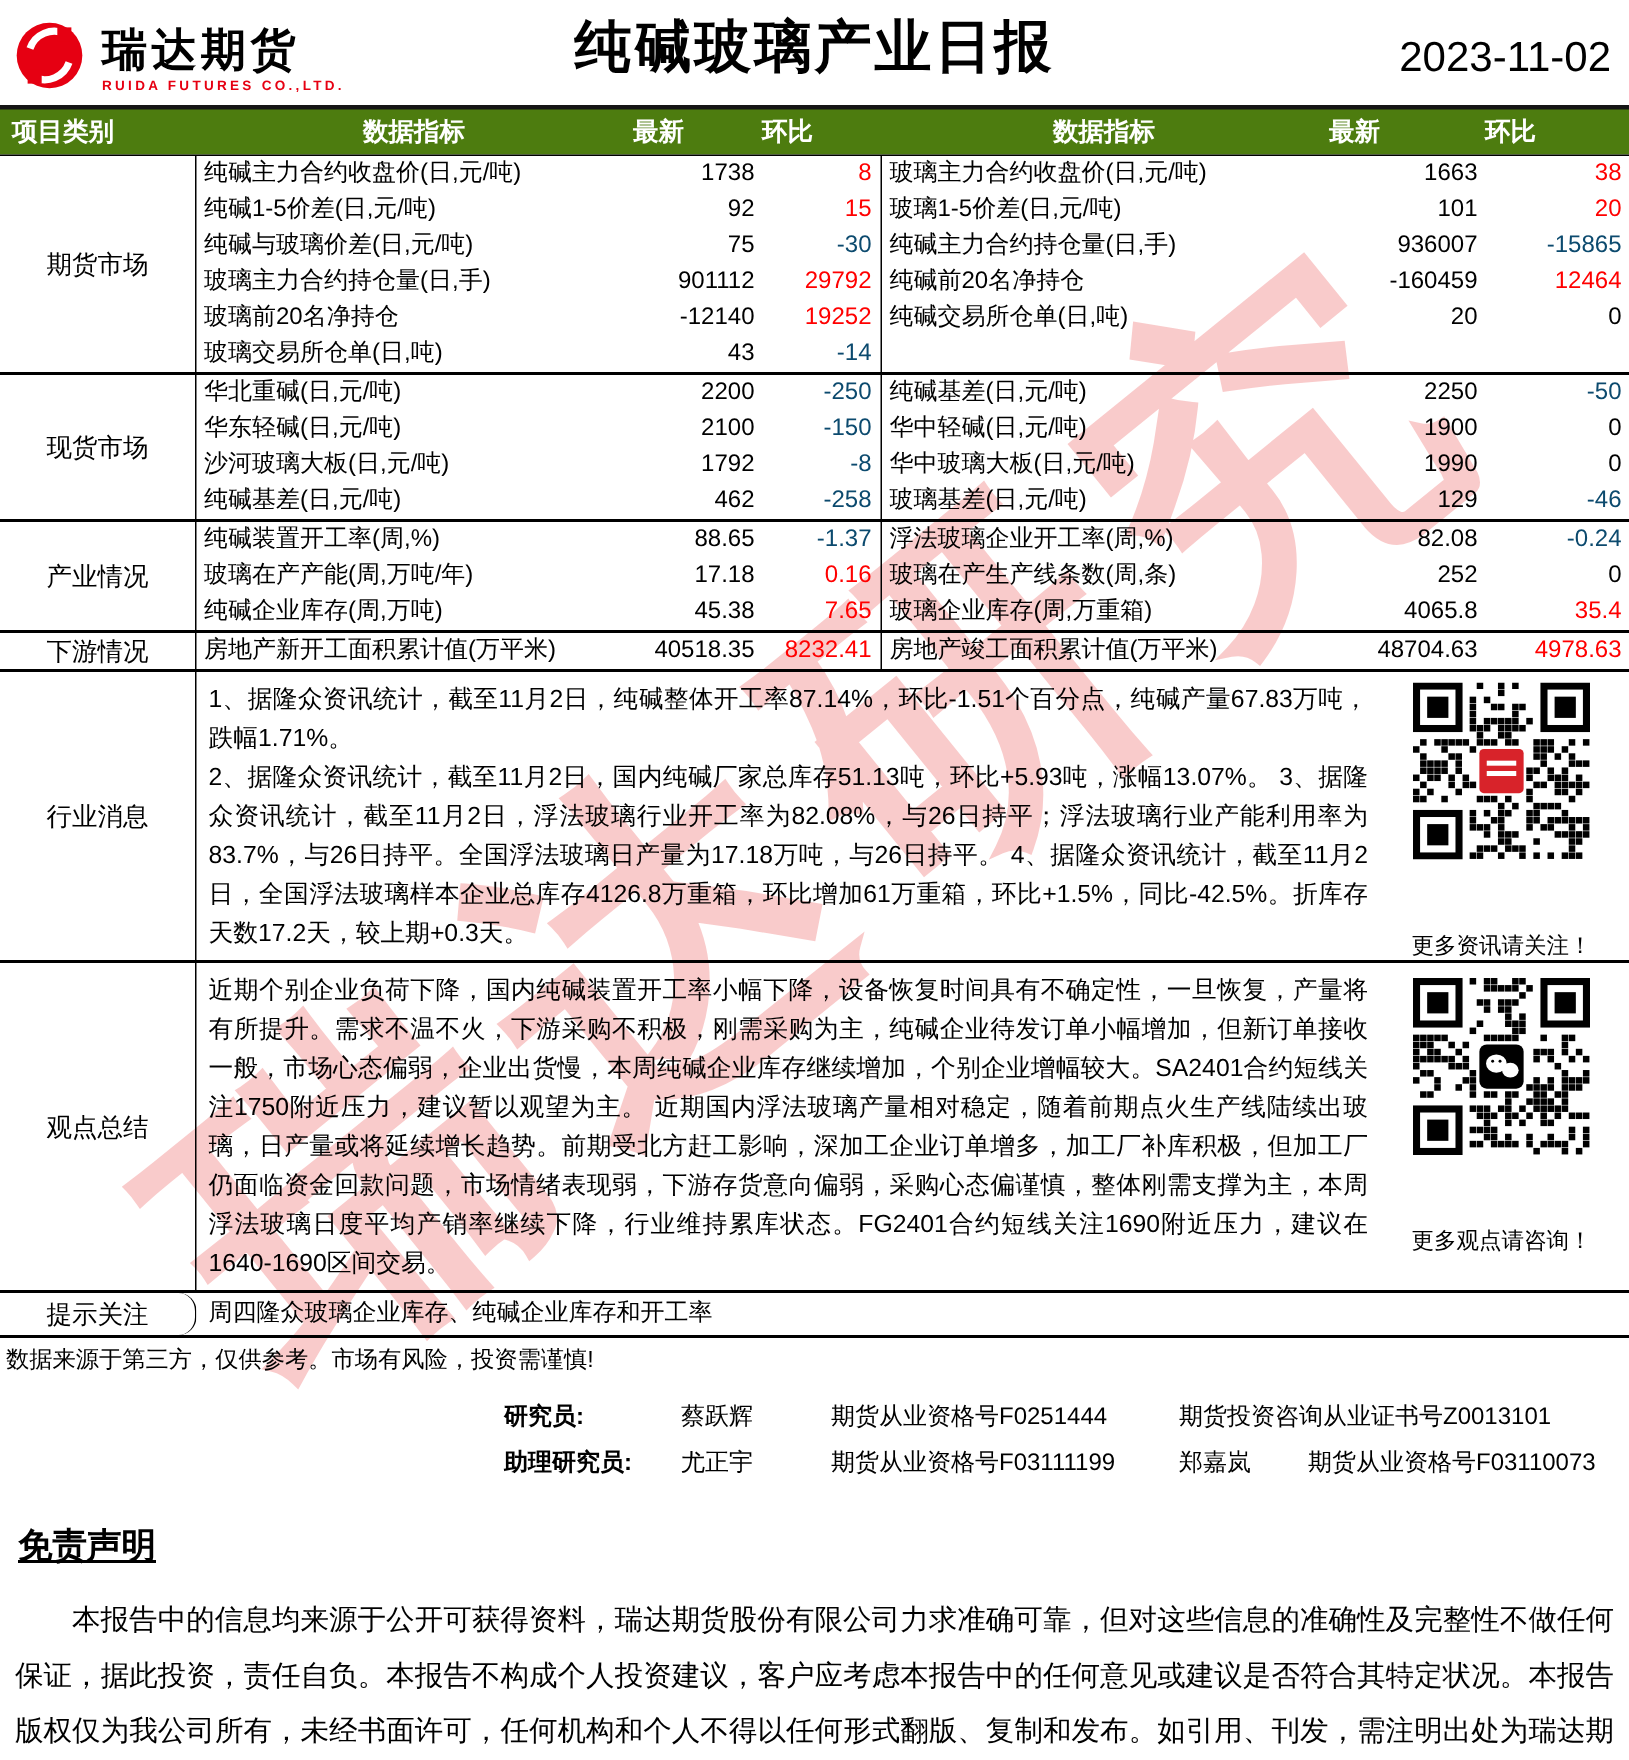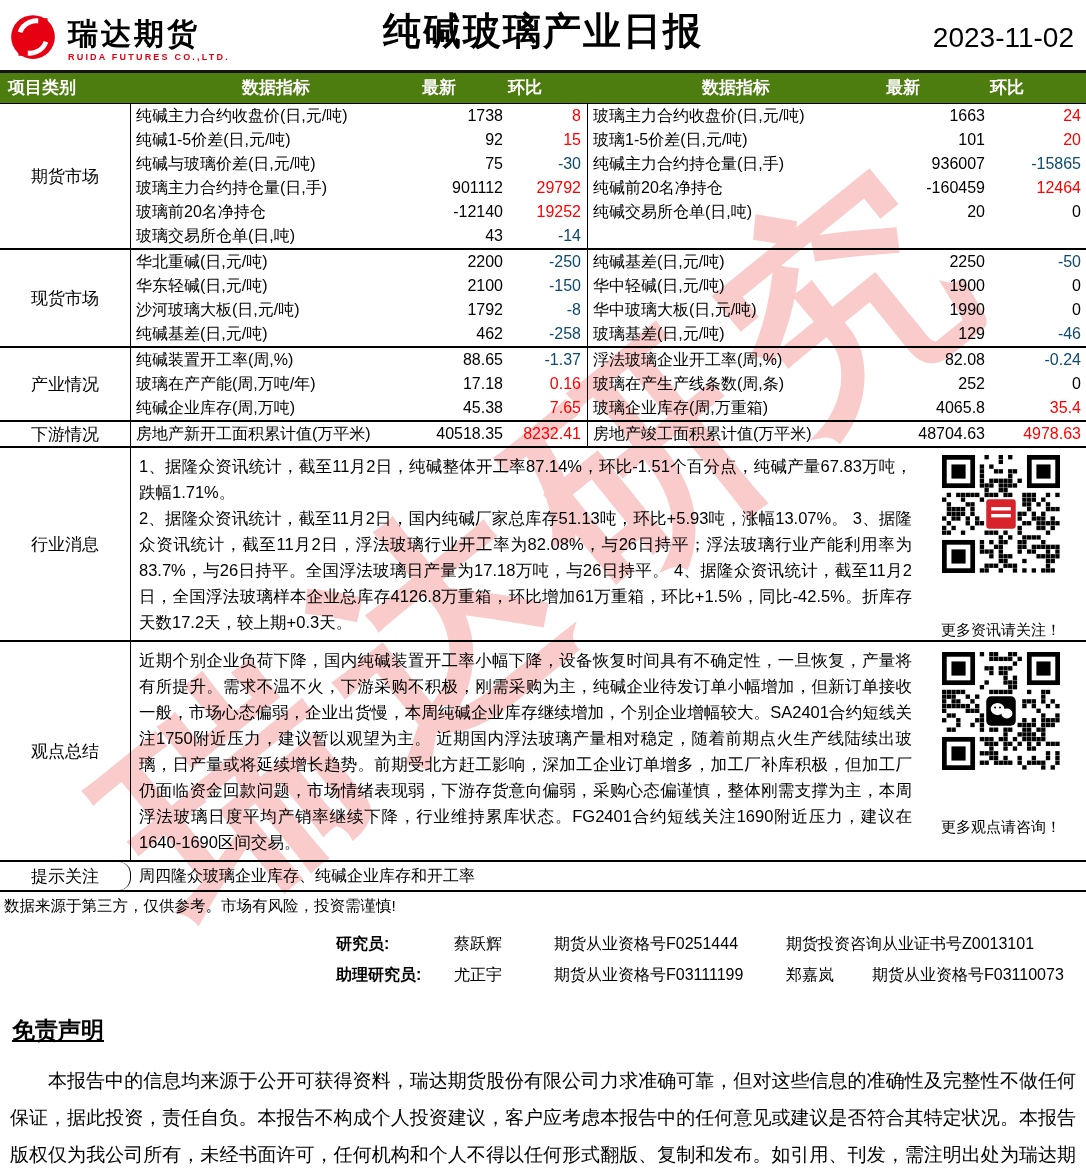--- a/index.html
+++ b/index.html
@@ -99,21 +99,21 @@
 
   <div class="section first">
     <div class="cat">期货市场</div>
     <div class="rows">
       <div class="trow">
         <div class="ind">纯碱主力合约收盘价(日,元/吨)</div>
           <div class="val">1738</div>
           <div class="chg red">8</div>
         <div class="ind r2">玻璃主力合约收盘价(日,元/吨)</div>
           <div class="val">1663</div>
-          <div class="chg red">24</div>
+          <div class="chg red">38</div>
       </div>
       <div class="trow">
         <div class="ind">纯碱1-5价差(日,元/吨)</div>
           <div class="val">92</div>
           <div class="chg red">15</div>
         <div class="ind r2">玻璃1-5价差(日,元/吨)</div>
           <div class="val">101</div>
           <div class="chg red">20</div>
       </div>
       <div class="trow">

